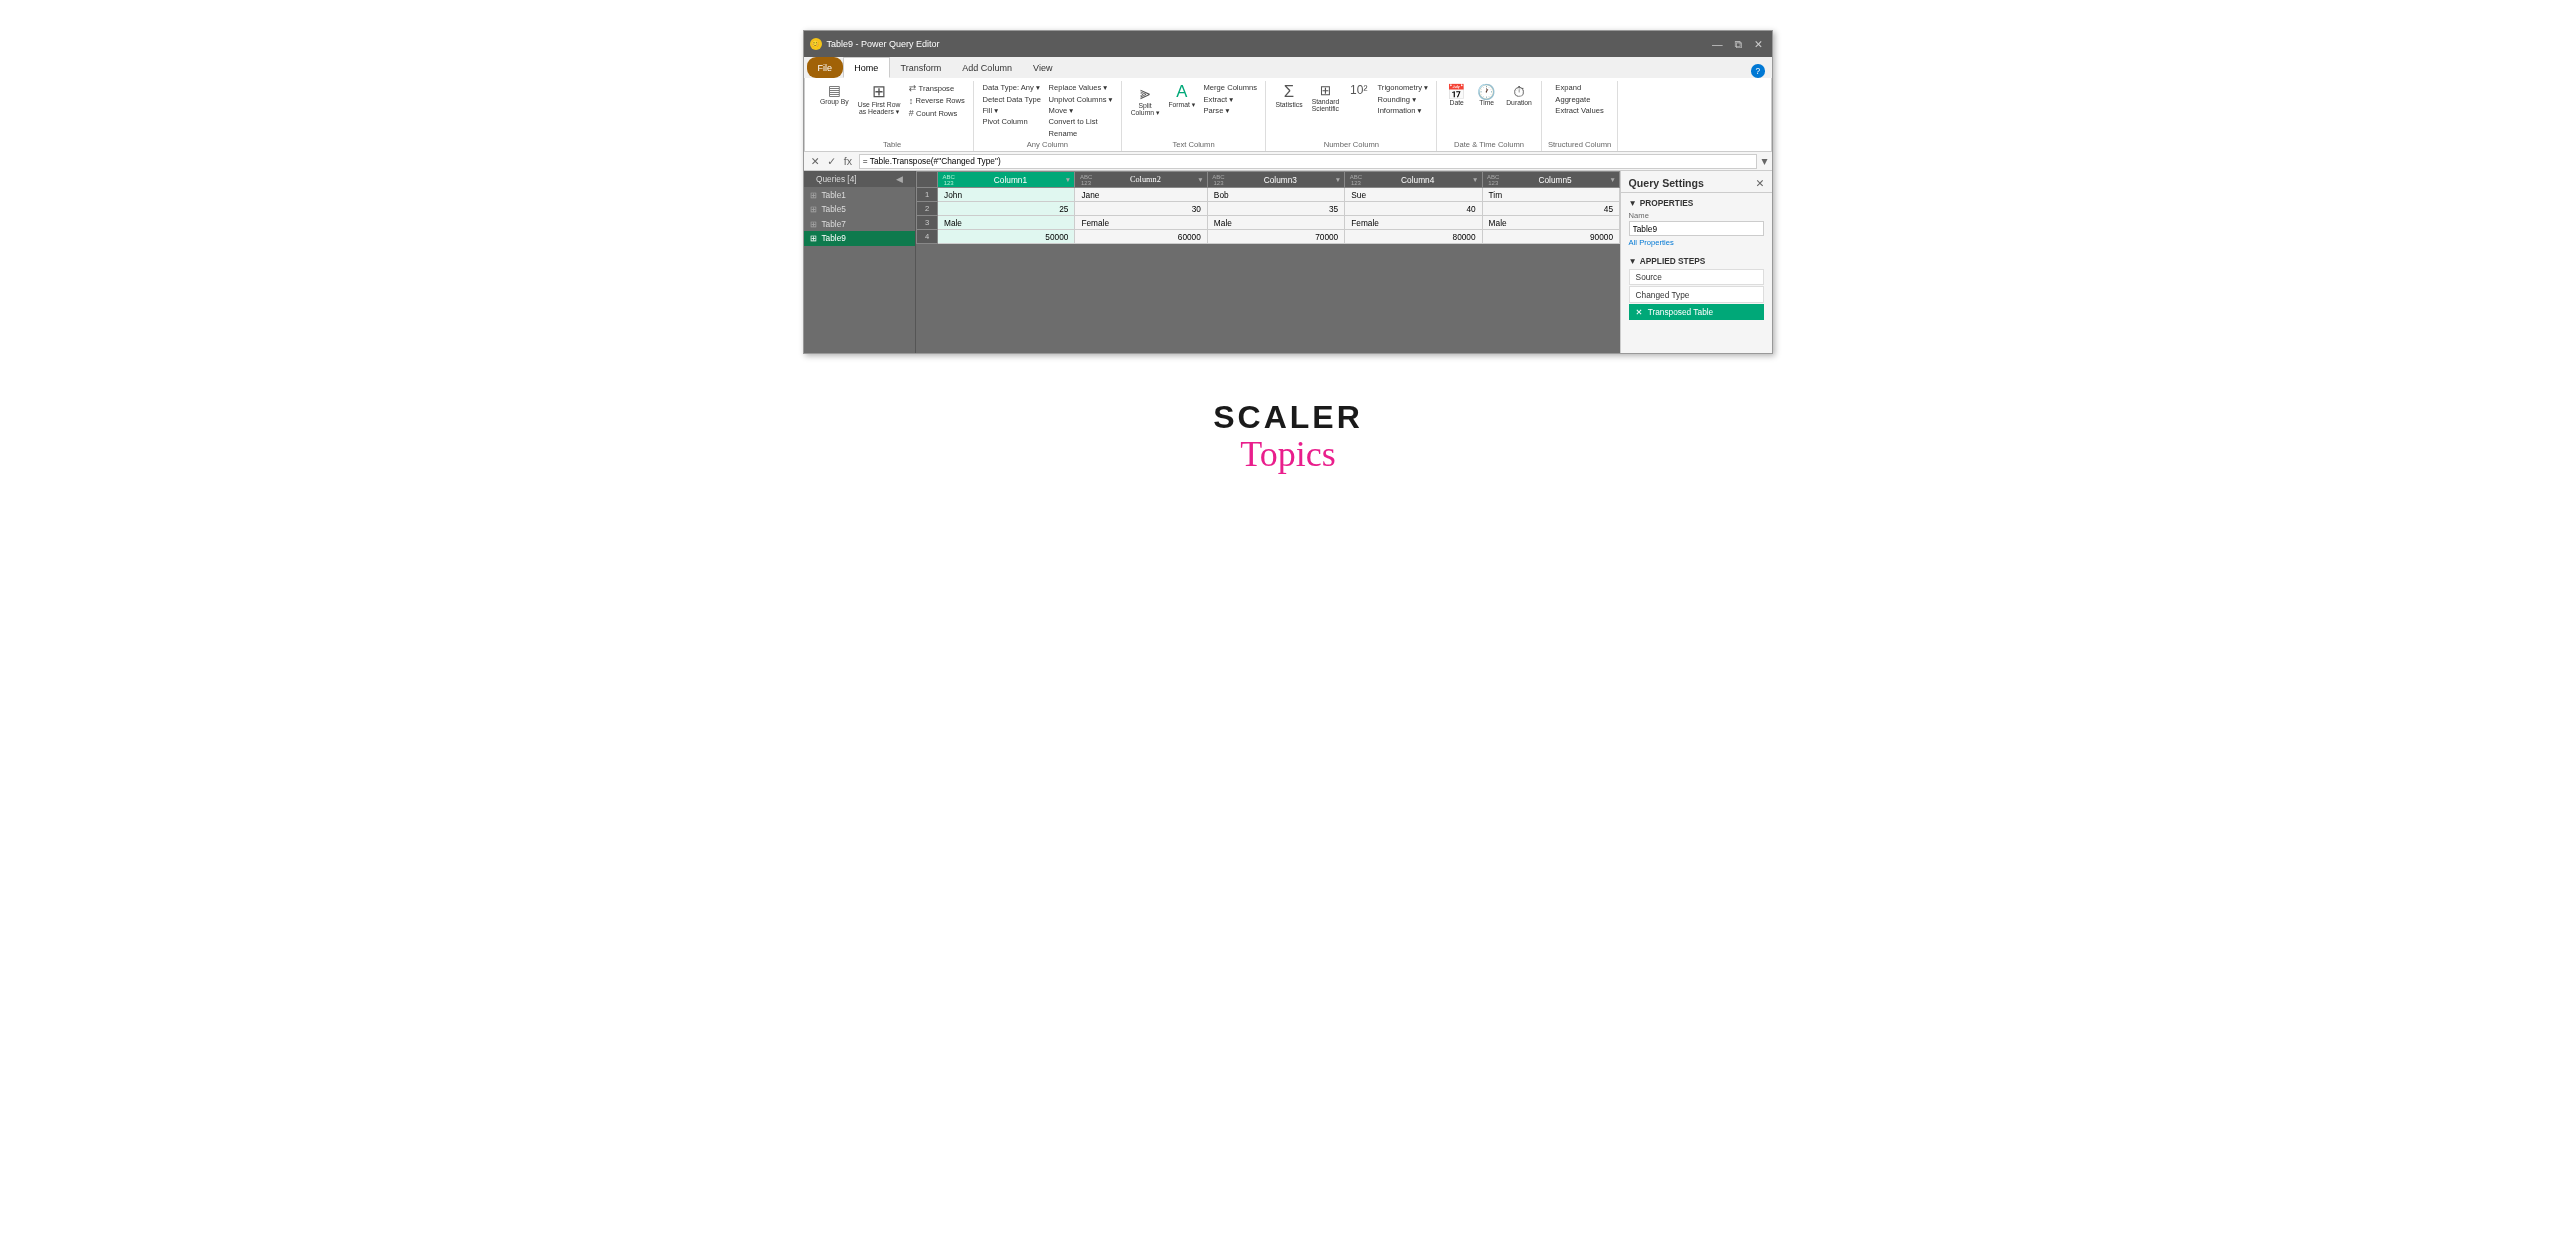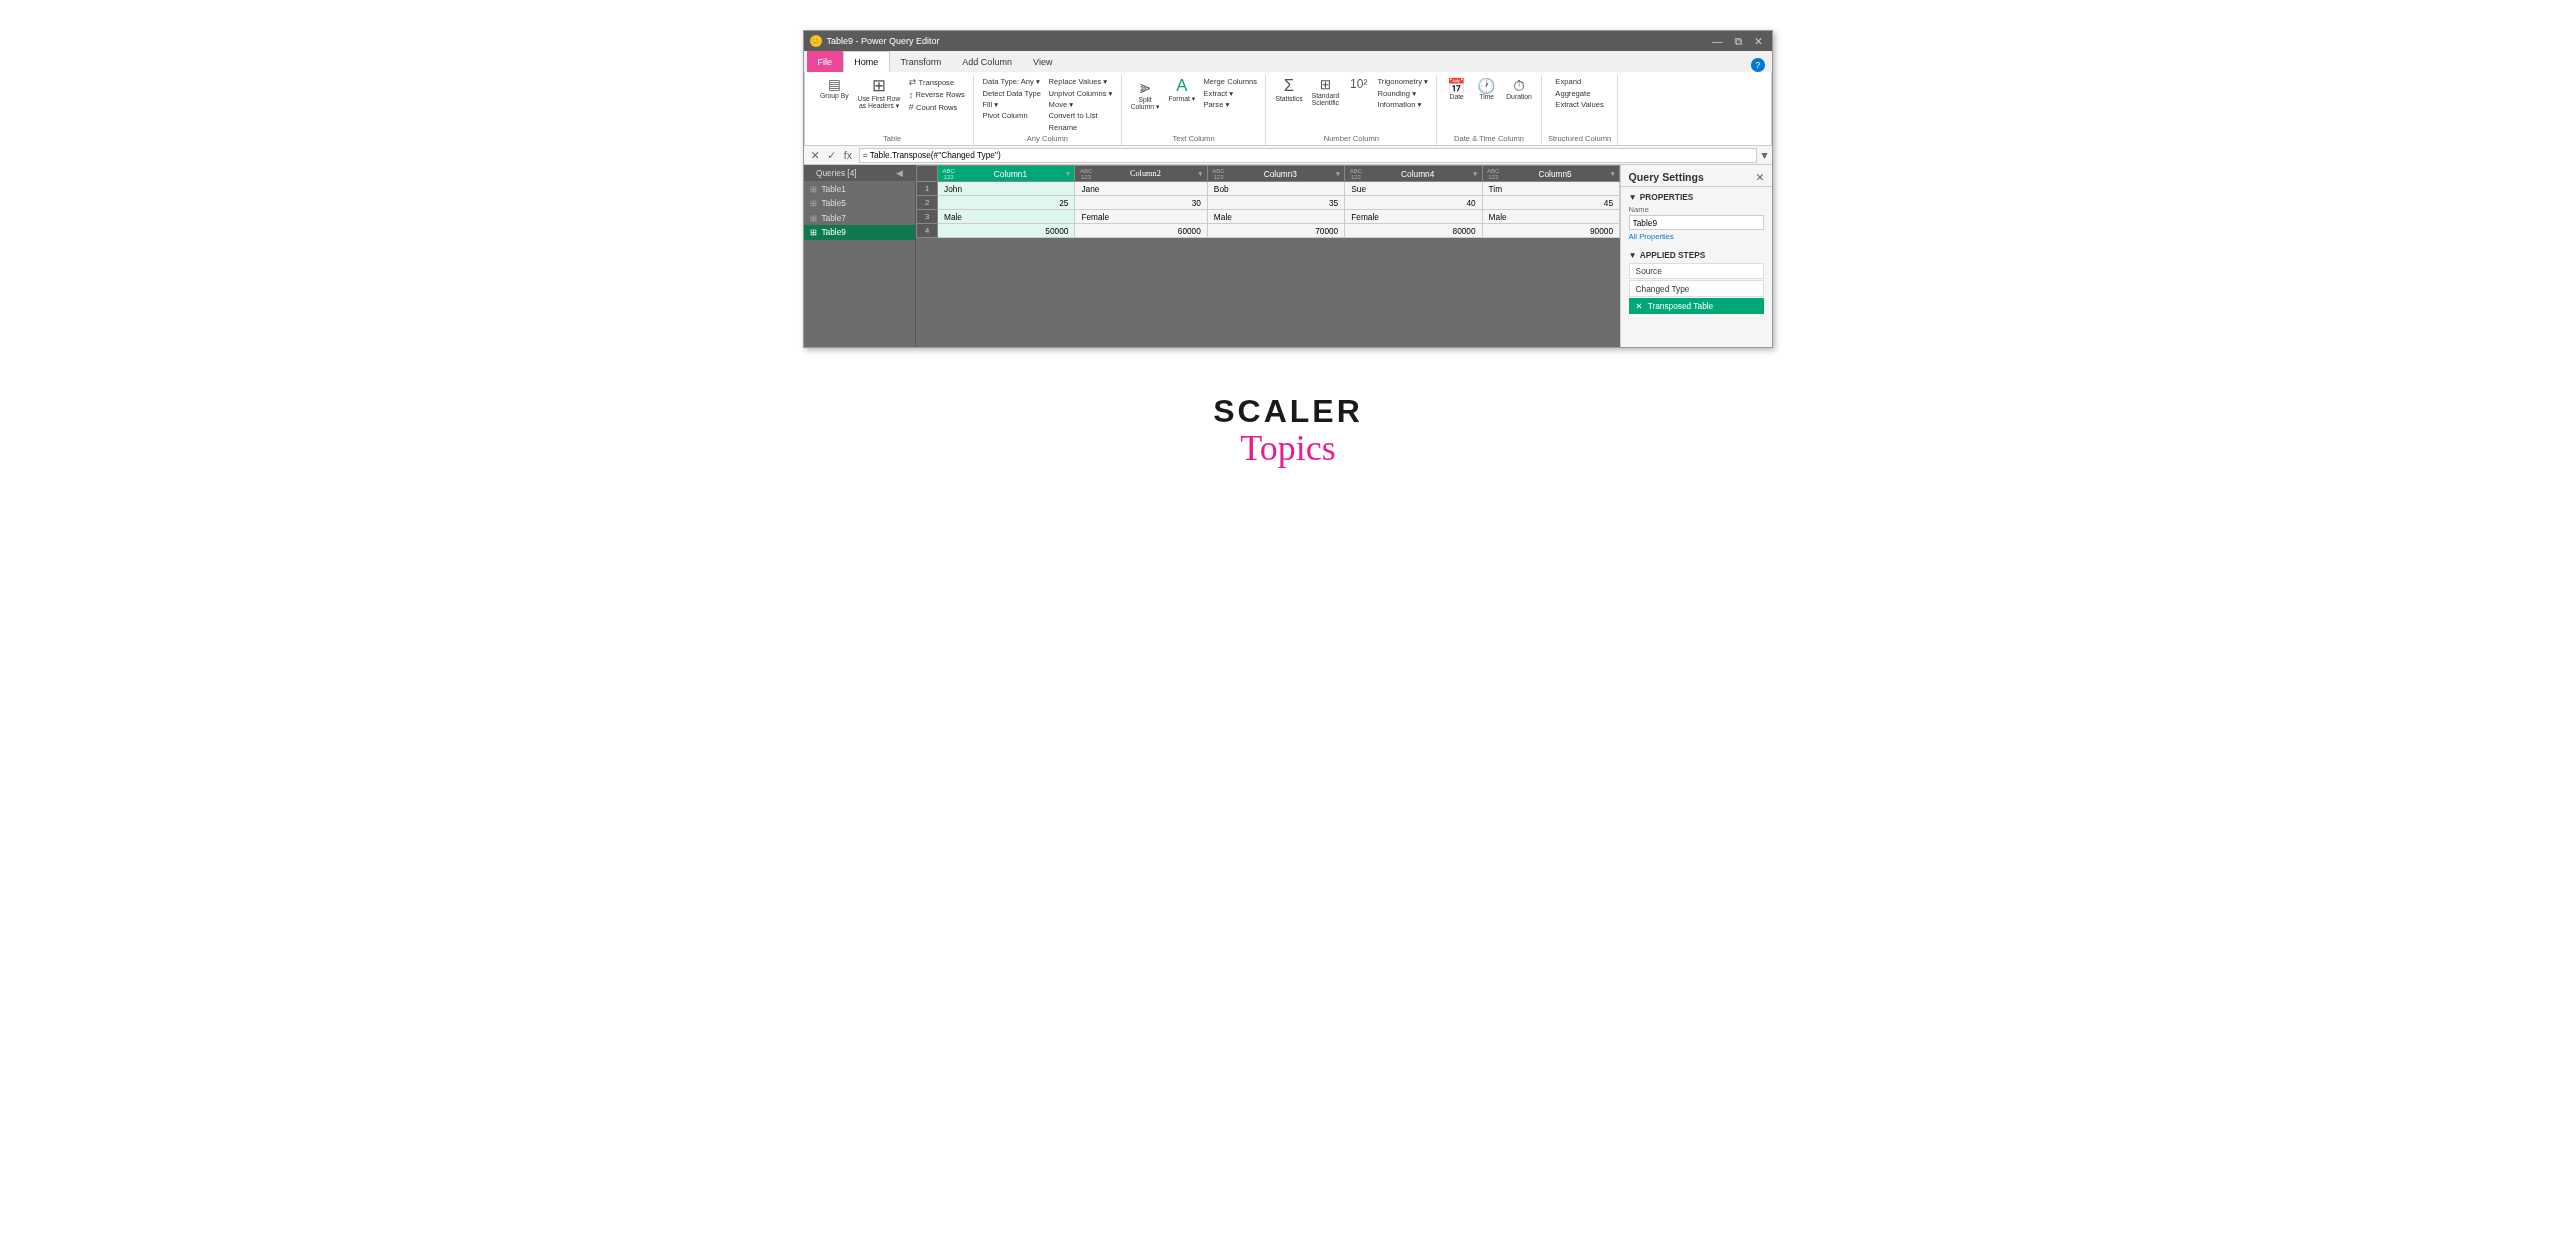--- a/index.html
+++ b/index.html
@@ -23,21 +23,21 @@
     }
 
     
     .title-bar {
       background: #5b5b5b;
       color: #fff;
       display: flex;
       align-items: center;
       justify-content: space-between;
       padding: 3px 6px;
-      height: 20px;
+      height: 26px;
     }
     .title-bar-left {
       display: flex;
       align-items: center;
       gap: 4.5px;
     }
     .title-bar-icon {
       width: 12px;
       height: 12px;
       background: #f5c518;
@@ -80,23 +80,24 @@
     }
     .ribbon-tab.active {
       background: #fff;
       border: 0.8px solid #ccc;
       border-bottom: 0.8px solid #fff;
       color: #000;
       position: relative;
       z-index: 2;
     }
     .ribbon-tab.file {
-      background: #ec4899;
+      background: #a16207;
       color: #fff;
       padding: 3px 10.6px;
+      border-radius: 9px;
     }
 
     
     .ribbon {
       background: #fff;
       border: 0.8px solid #ccc;
       border-top: none;
       padding: 3px 6px 0;
       display: flex;
       gap: 0;

